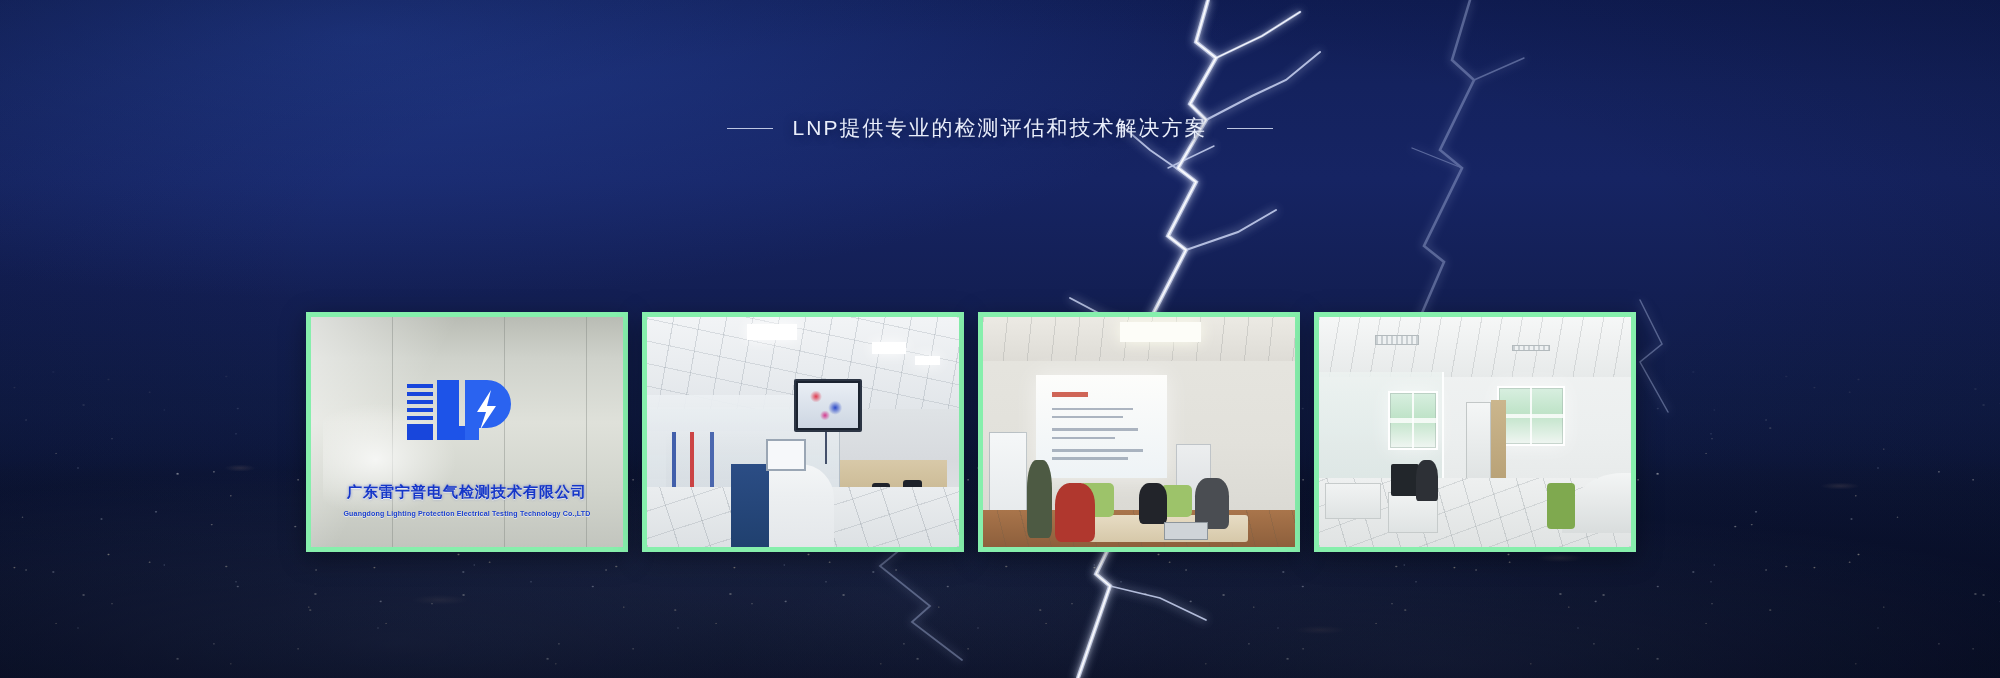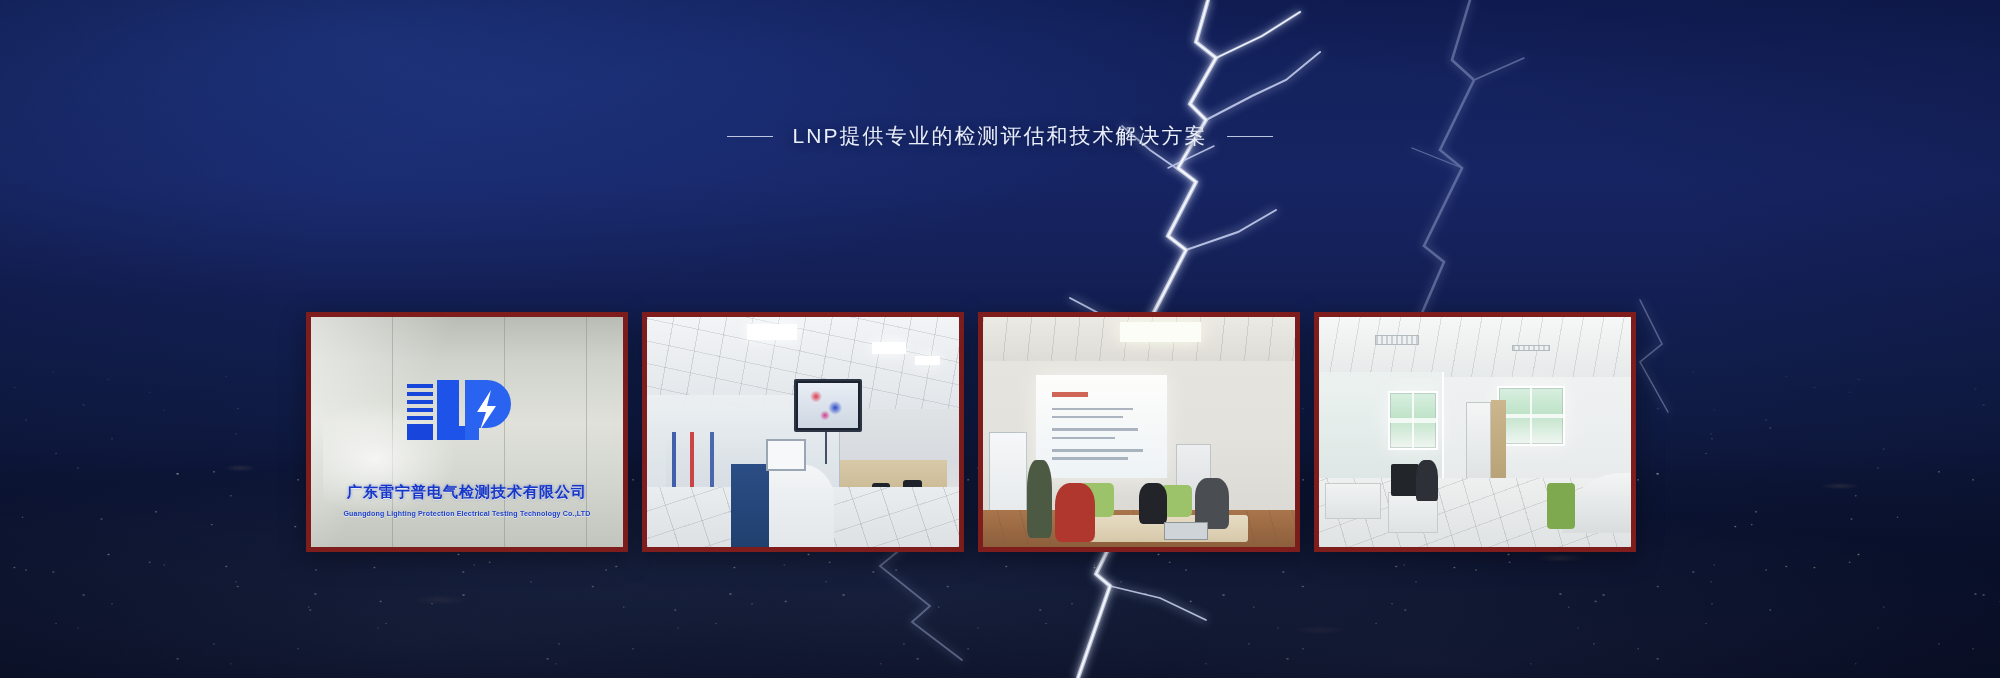--- a/index.html
+++ b/index.html
@@ -98,35 +98,35 @@
   .copy {
     position:absolute; left:0; right:0; top:96px;
     text-align:center; z-index:6;
   }
   .headline {
     font-size:58px; font-weight:bold; color:#ffffff;
     letter-spacing:2px; line-height:1.12;
     text-shadow:0 2px 18px rgba(10,20,60,.75), 0 0 2px rgba(255,255,255,.35);
   }
   .subline {
-    margin-top:26px;
+    margin-top:18px;
     display:flex; align-items:center; justify-content:center; gap:20px;
     color:#e9eefb; font-size:21px; letter-spacing:2px;
     text-shadow:0 1px 10px rgba(10,20,60,.8);
   }
   .rule { display:block; width:46px; height:1px; background:rgba(230,238,255,.8); }
 
   
   .gallery {
     position:absolute; left:306px; top:312px;
     display:flex; gap:14px; z-index:7;
   }
   .shot {
     width:322px; height:240px;
-    background:#7f1d1d; padding:5px;
+    background:#86efac; padding:5px;
     box-shadow:0 6px 24px rgba(0,0,0,.35);
   }
   .shot-inner { width:100%; height:100%; position:relative; overflow:hidden; }
 
   
   .p1 {
     background:
       linear-gradient(118deg, rgba(255,255,255,.55) 0%, rgba(255,255,255,0) 34%),
       linear-gradient(180deg,#b9bcb4 0%,#cfd2cb 18%,#dfe1da 46%,#d2d5cd 74%,#c2c5be 100%);
   }

